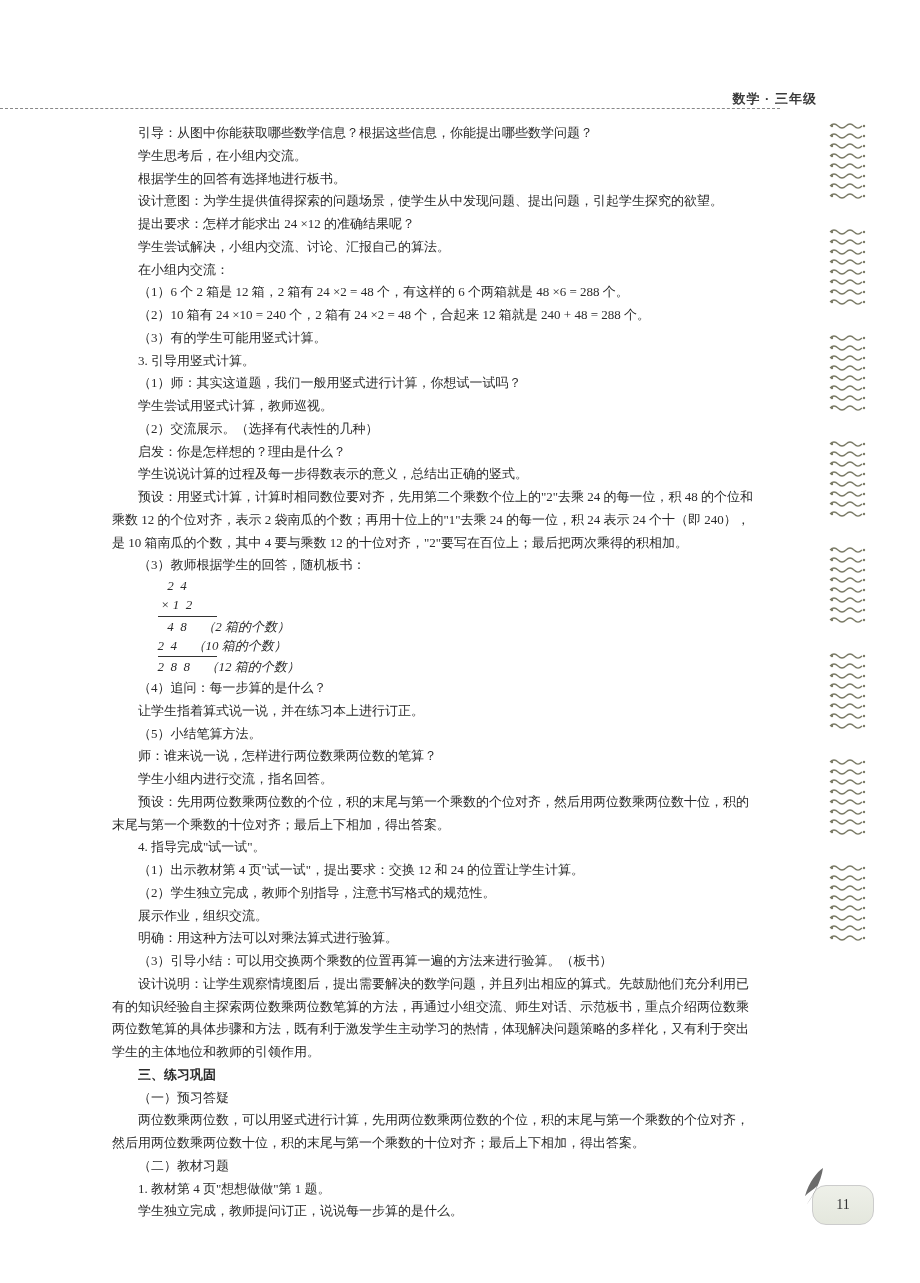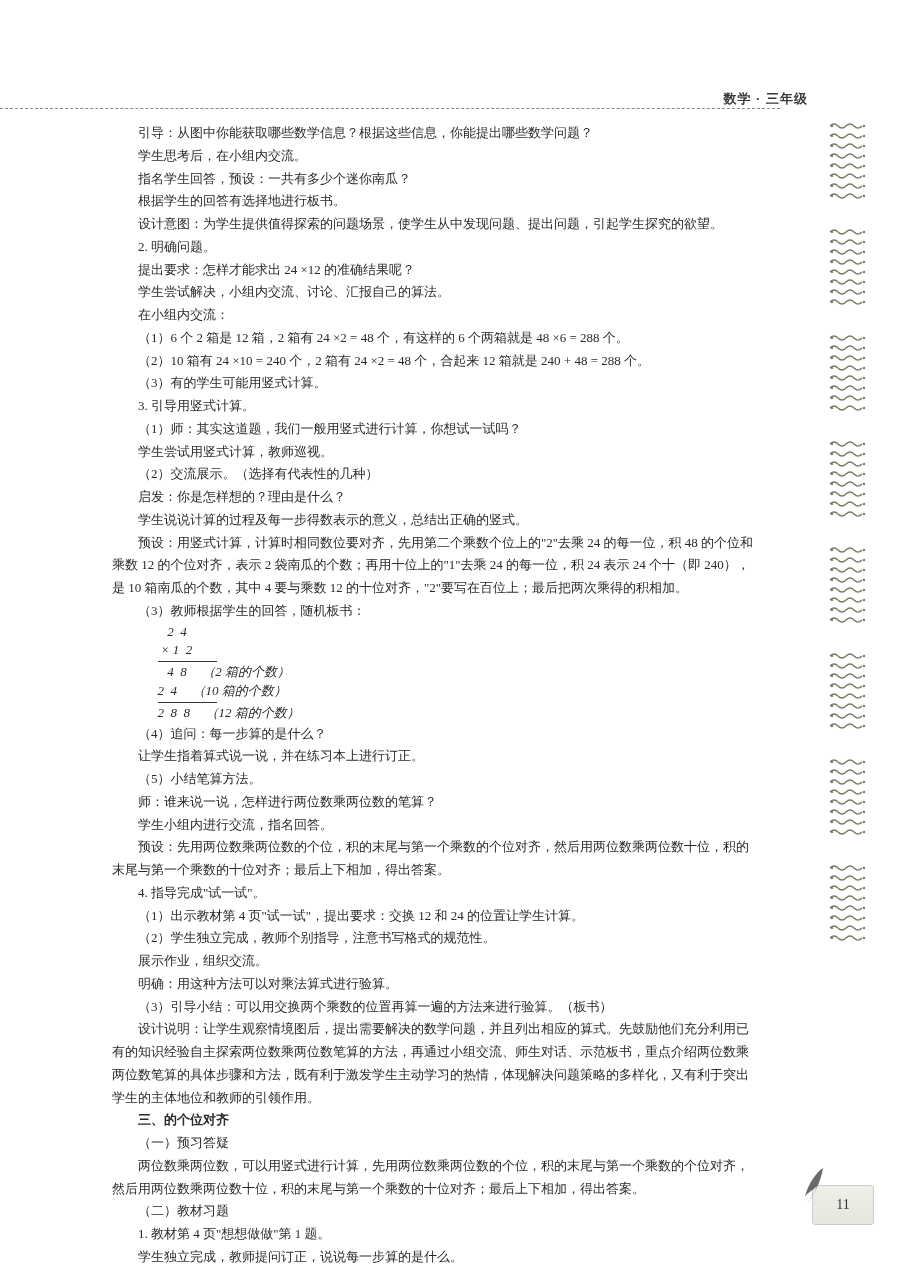--- a/index.html
+++ b/index.html
@@ -9,21 +9,21 @@
     background: #fff;
     font-family: "SimSun", "宋体", serif;
     font-size: 13px;
     line-height: 1.75;
     color: #2a2a2a;
     position: relative;
   }
   .header-region {
     position: absolute;
     top: 88px;
-    right: 112px;
+    right: 103px;
     text-align: right;
   }
   .header-title {
     font-size: 13px;
     font-weight: bold;
     font-family: "SimHei", "黑体", sans-serif;
     color: #3a3a3a;
     letter-spacing: 1px;
   }
   .header-rule {
@@ -71,21 +71,21 @@
   }
   .spiral svg { display: block; }
   .page-num-box {
     position: absolute;
     right: 46px;
     bottom: 58px;
     width: 62px;
     height: 40px;
     background: linear-gradient(180deg,#eef0e9,#e4e7dd);
     border: 1px solid #ccc;
-    border-radius: 3px;
+    border-radius: 14px;
     display: flex;
     align-items: center;
     justify-content: center;
   }
   .page-num-box .feather {
     position: absolute;
     left: -14px;
     top: -20px;
     width: 28px;
     height: 40px;
@@ -99,24 +99,22 @@
 <body>
 
 <div class="header-region">
   <span class="header-title">数学 · 三年级</span>
 </div>
 <div class="header-rule"></div>
 
 <div class="content">
   <p class="para">引导：从图中你能获取哪些数学信息？根据这些信息，你能提出哪些数学问题？</p>
   <p class="para">学生思考后，在小组内交流。</p>
-  <p class="para">指名学生回答，预设：一共有多少个迷你南瓜？</p>
   <p class="para">根据学生的回答有选择地进行板书。</p>
   <p class="para">设计意图：为学生提供值得探索的问题场景，使学生从中发现问题、提出问题，引起学生探究的欲望。</p>
-  <p class="para">2. 明确问题。</p>
   <p class="para">提出要求：怎样才能求出 24 ×12 的准确结果呢？</p>
   <p class="para">学生尝试解决，小组内交流、讨论、汇报自己的算法。</p>
   <p class="para">在小组内交流：</p>
   <p class="para">（1）6 个 2 箱是 12 箱，2 箱有 24 ×2 = 48 个，有这样的 6 个两箱就是 48 ×6 = 288 个。</p>
   <p class="para">（2）10 箱有 24 ×10 = 240 个，2 箱有 24 ×2 = 48 个，合起来 12 箱就是 240 + 48 = 288 个。</p>
   <p class="para">（3）有的学生可能用竖式计算。</p>
   <p class="para">3. 引导用竖式计算。</p>
   <p class="para">（1）师：其实这道题，我们一般用竖式进行计算，你想试一试吗？</p>
   <p class="para">学生尝试用竖式计算，教师巡视。</p>
   <p class="para">（2）交流展示。（选择有代表性的几种）</p>
@@ -141,21 +139,21 @@
   <p class="para">师：谁来说一说，怎样进行两位数乘两位数的笔算？</p>
   <p class="para">学生小组内进行交流，指名回答。</p>
   <p class="para">预设：先用两位数乘两位数的个位，积的末尾与第一个乘数的个位对齐，然后用两位数乘两位数十位，积的末尾与第一个乘数的十位对齐；最后上下相加，得出答案。</p>
   <p class="para">4. 指导完成"试一试"。</p>
   <p class="para">（1）出示教材第 4 页"试一试"，提出要求：交换 12 和 24 的位置让学生计算。</p>
   <p class="para">（2）学生独立完成，教师个别指导，注意书写格式的规范性。</p>
   <p class="para">展示作业，组织交流。</p>
   <p class="para">明确：用这种方法可以对乘法算式进行验算。</p>
   <p class="para">（3）引导小结：可以用交换两个乘数的位置再算一遍的方法来进行验算。（板书）</p>
   <p class="para">设计说明：让学生观察情境图后，提出需要解决的数学问题，并且列出相应的算式。先鼓励他们充分利用已有的知识经验自主探索两位数乘两位数笔算的方法，再通过小组交流、师生对话、示范板书，重点介绍两位数乘两位数笔算的具体步骤和方法，既有利于激发学生主动学习的热情，体现解决问题策略的多样化，又有利于突出学生的主体地位和教师的引领作用。</p>
-  <p class="para bold">三、的个位对齐</p>
+  <p class="para bold">三、练习巩固</p>
   <p class="para">（一）预习答疑</p>
   <p class="para">两位数乘两位数，可以用竖式进行计算，先用两位数乘两位数的个位，积的末尾与第一个乘数的个位对齐，然后用两位数乘两位数十位，积的末尾与第一个乘数的十位对齐；最后上下相加，得出答案。</p>
   <p class="para">（二）教材习题</p>
   <p class="para">1. 教材第 4 页"想想做做"第 1 题。</p>
   <p class="para">学生独立完成，教师提问订正，说说每一步算的是什么。</p>
 
 </div>
 
 <div class="spiral-col">
 

